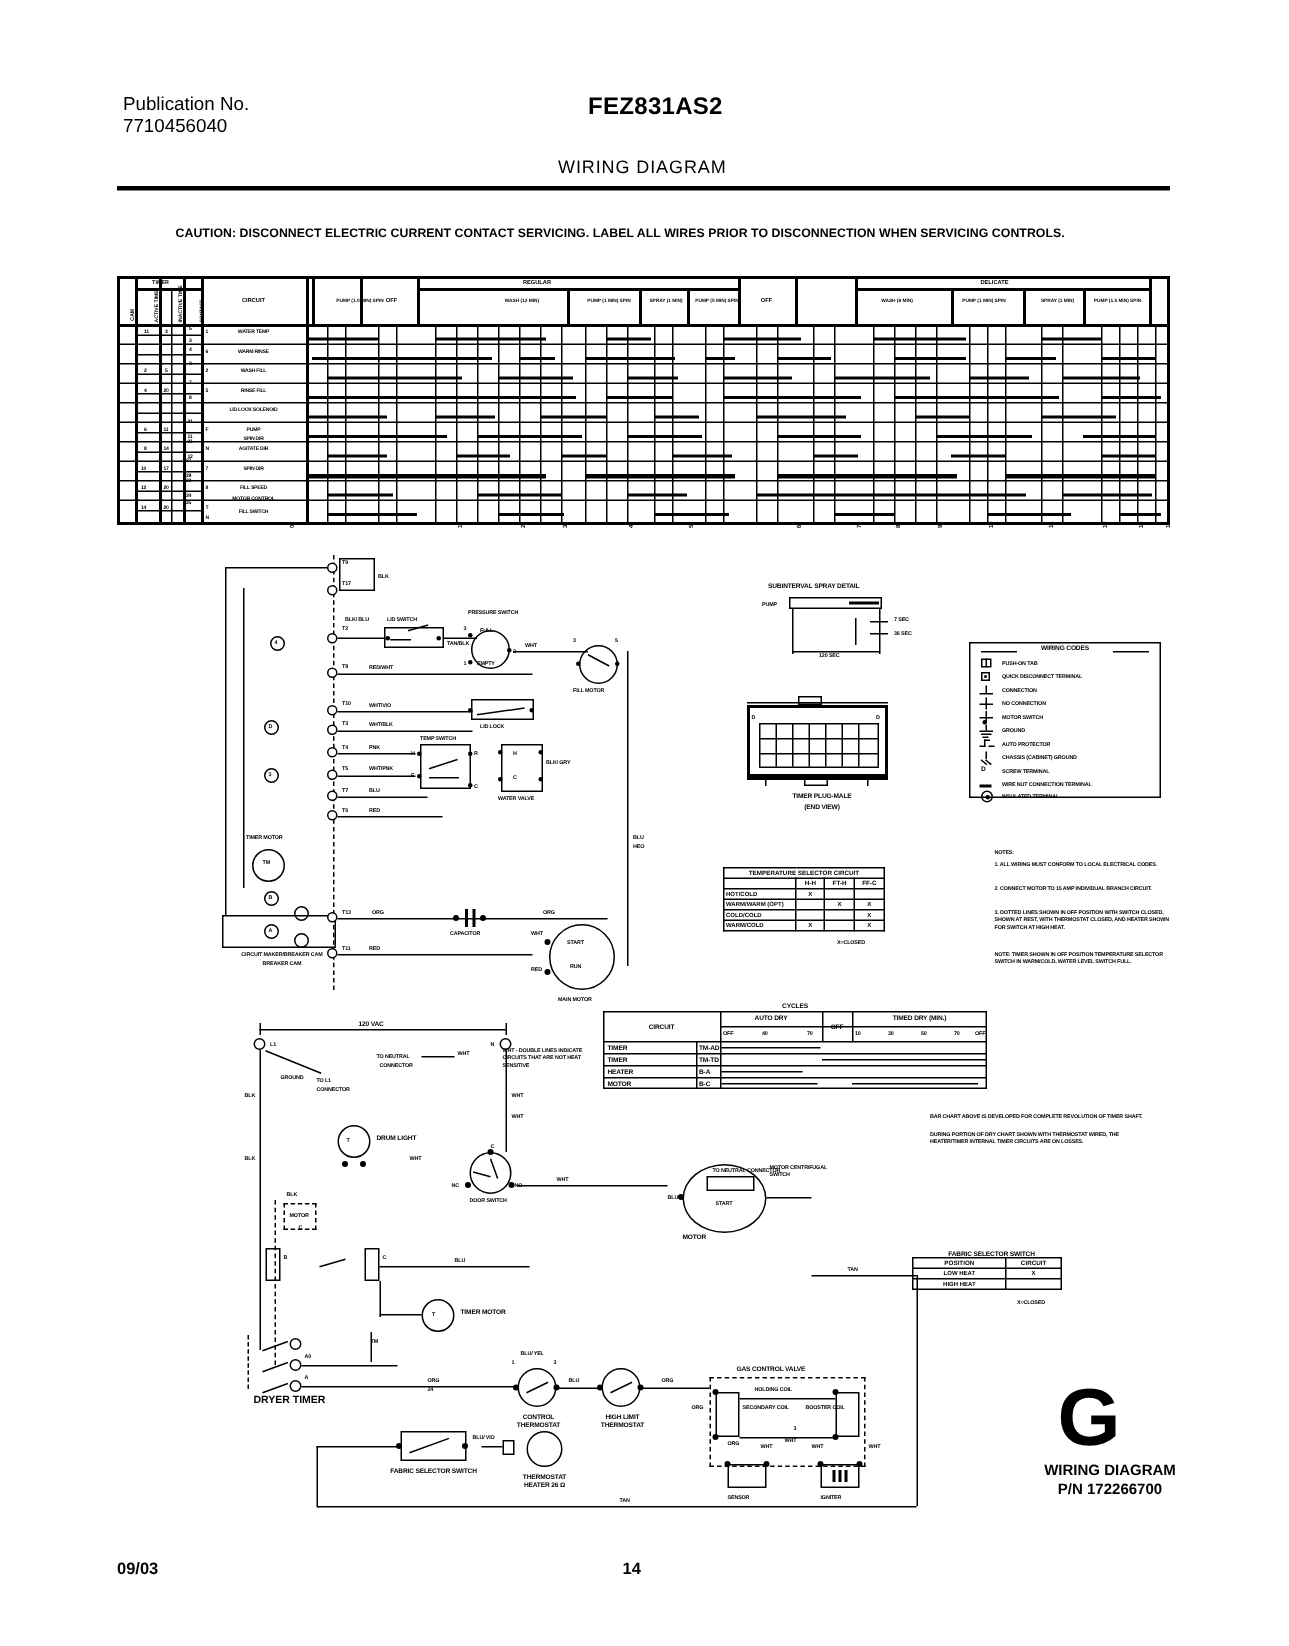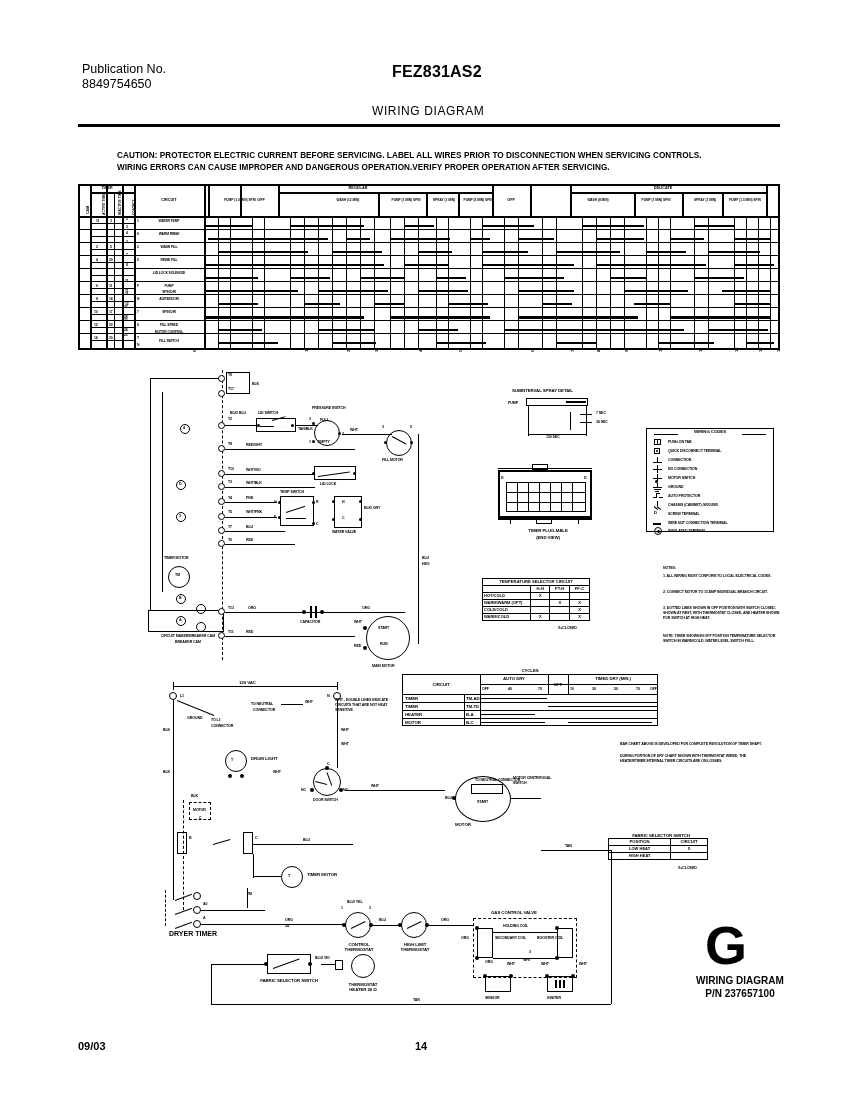--- a/index.html
+++ b/index.html
@@ -49,29 +49,28 @@
   table.dt td,table.dt th{border:1px solid #000;padding:0 1px;line-height:6px;height:6px;white-space:nowrap;}
   table.dt th{font-size:4.2px;}
 </style>
 </head>
 <body>
 
 <div class="pg">
 
   <div class="abs" id="pub">
     <div>Publication No.</div>
-    <div>8849754650</div>
+    <div>7710456040</div>
   </div>
   <div class="abs" id="model">FEZ831AS2</div>
   <div class="abs" id="wd-title">WIRING DIAGRAM</div>
   <div class="abs" id="rule"></div>
 
   <div class="abs" id="caution">
-    <div>CAUTION: PROTECTOR ELECTRIC CURRENT BEFORE SERVICING.  LABEL ALL WIRES PRIOR TO DISCONNECTION WHEN SERVICING CONTROLS.</div>
-    <div>WIRING ERRORS CAN CAUSE IMPROPER AND DANGEROUS OPERATION.VERIFY PROPER OPERATION AFTER SERVICING.</div>
+    <div>CAUTION: DISCONNECT ELECTRIC CURRENT CONTACT SERVICING.  LABEL ALL WIRES PRIOR TO DISCONNECTION WHEN SERVICING CONTROLS.</div>
   </div>
 
   <div class="abs" id="matrix">
     <div class="box2" style="left:0;top:0;width:702px;height:166px;"></div>
 
     <div class="ln vl2" style="left:12px;top:0;height:166px;"></div>
     <div class="ln vl2" style="left:28px;top:0;height:166px;"></div>
     <div class="ln vl2" style="left:44px;top:0;height:166px;"></div>
     <div class="ln vl2" style="left:56px;top:0;height:166px;"></div>
     <div class="ln vl2" style="left:126px;top:0;height:166px;"></div>
@@ -905,16 +904,16 @@
     <div class="ln hl" style="left:386px;top:170px;width:70px;"></div>
     <div class="lbl" style="left:410px;top:164px;">TAN</div>
   </div>
 
   <div class="abs" id="date">09/03</div>
   <div class="abs" id="pageno">14</div>
 
   <div class="abs" id="logoG">G</div>
   <div class="abs" id="logo-cap">
     <div>WIRING DIAGRAM</div>
-    <div>P/N 237657100</div>
+    <div>P/N 172266700</div>
   </div>
 
 </div>
 
 </body></html>

